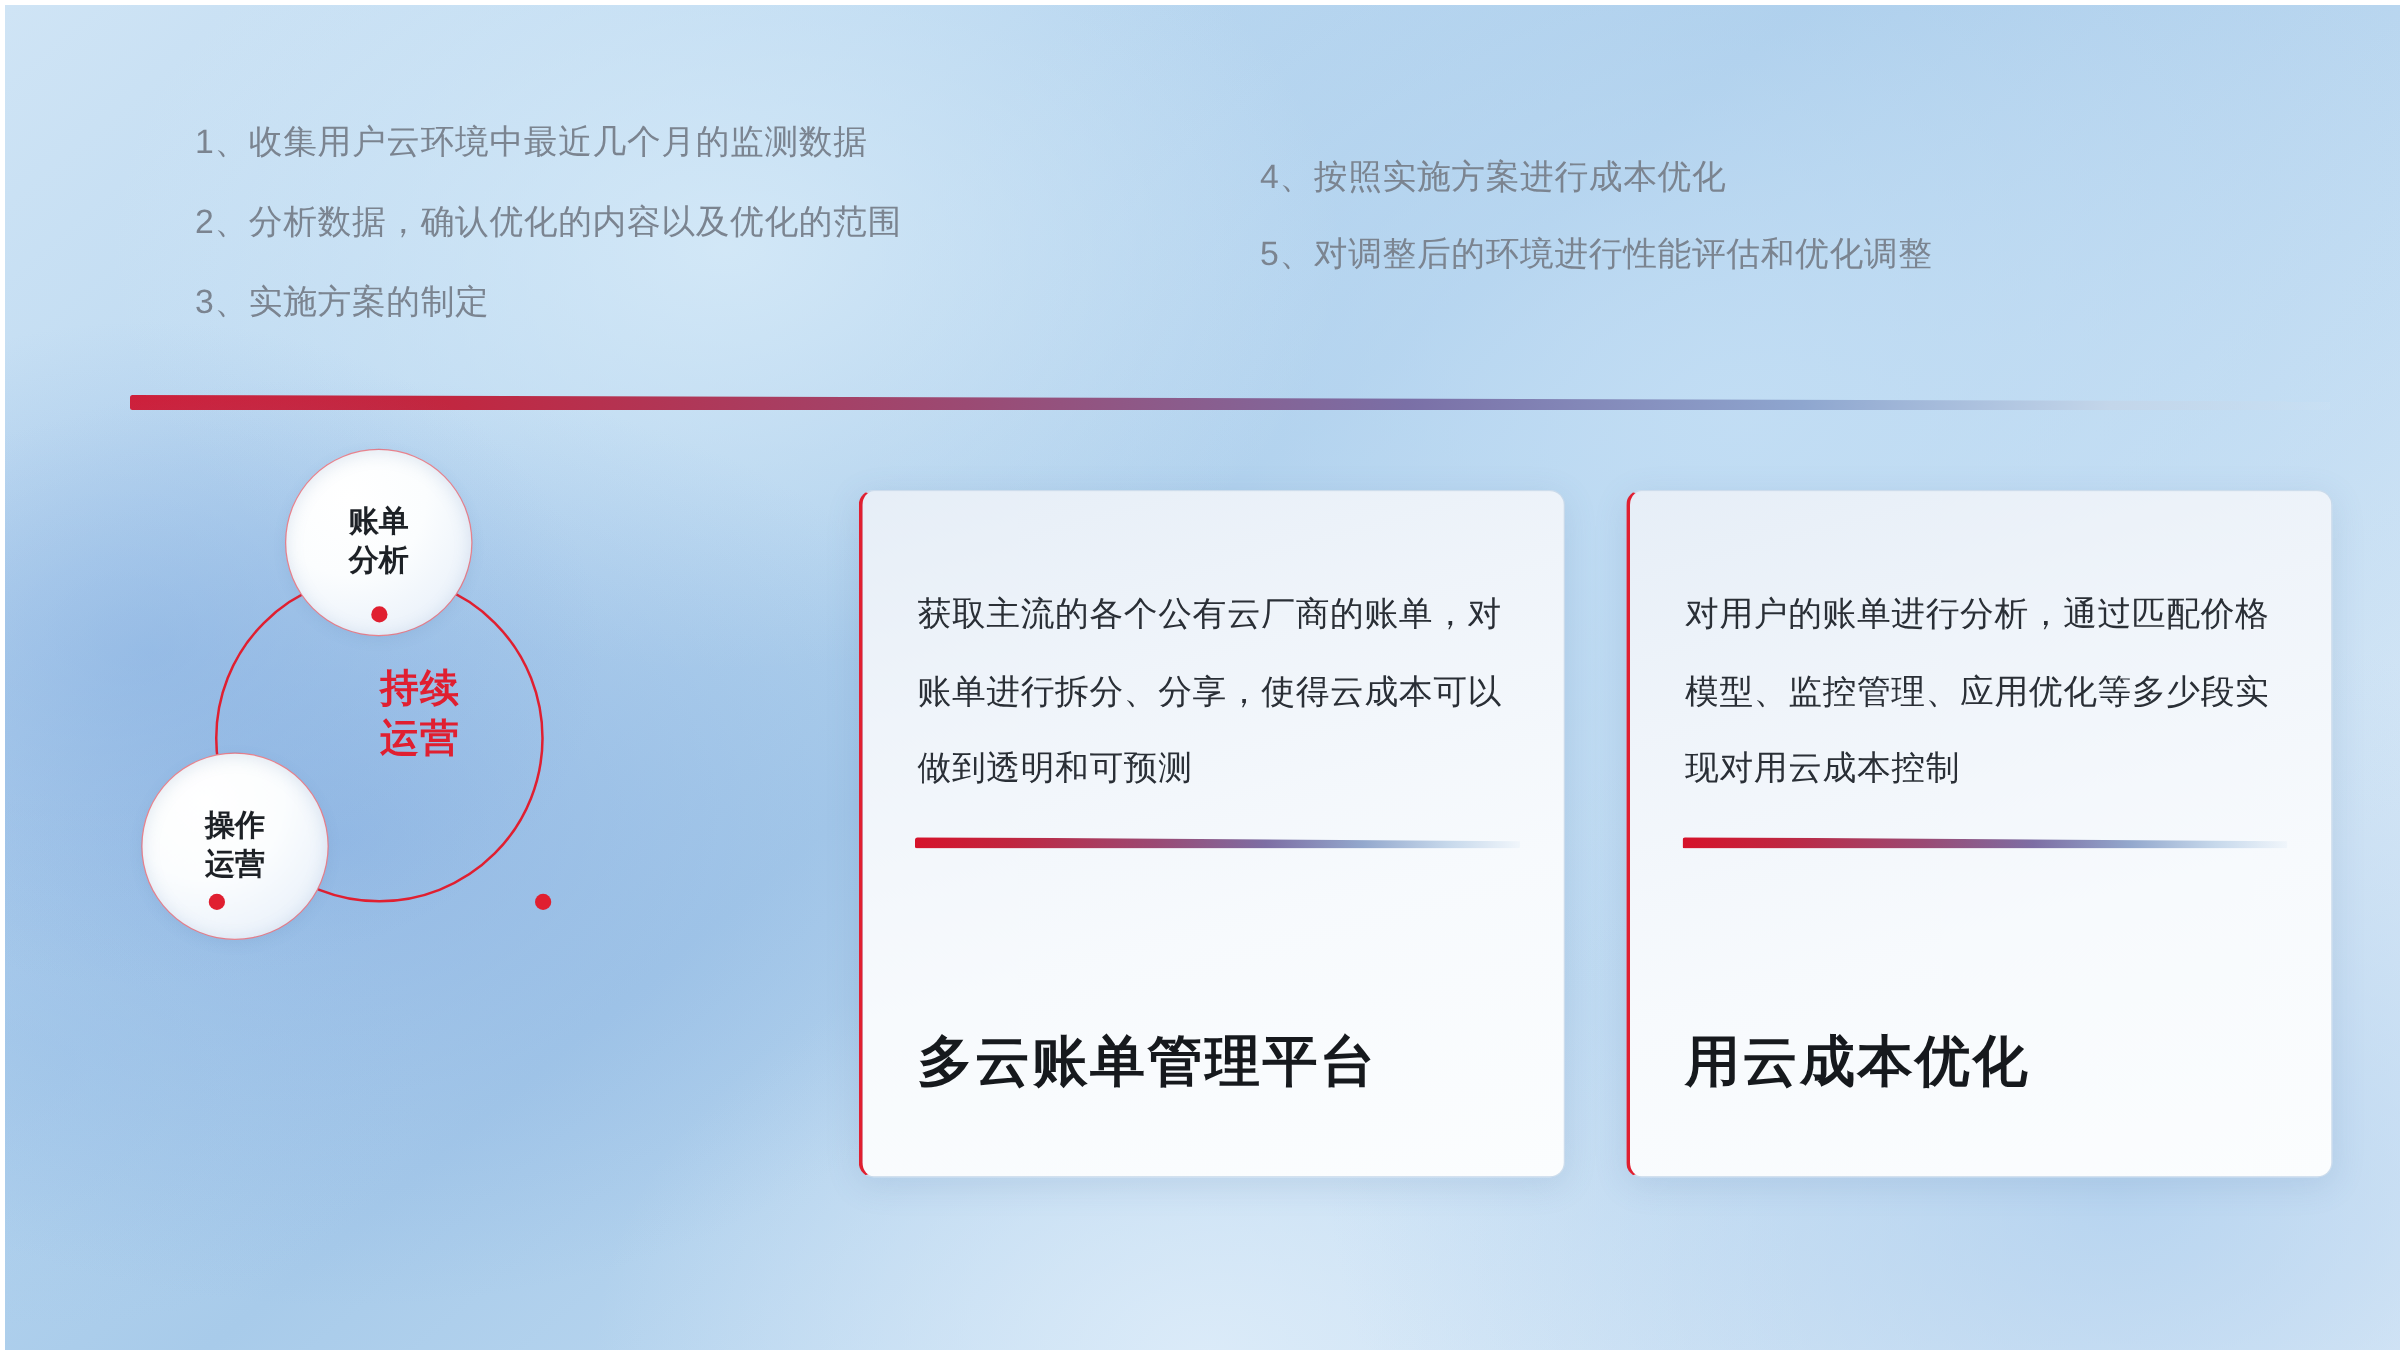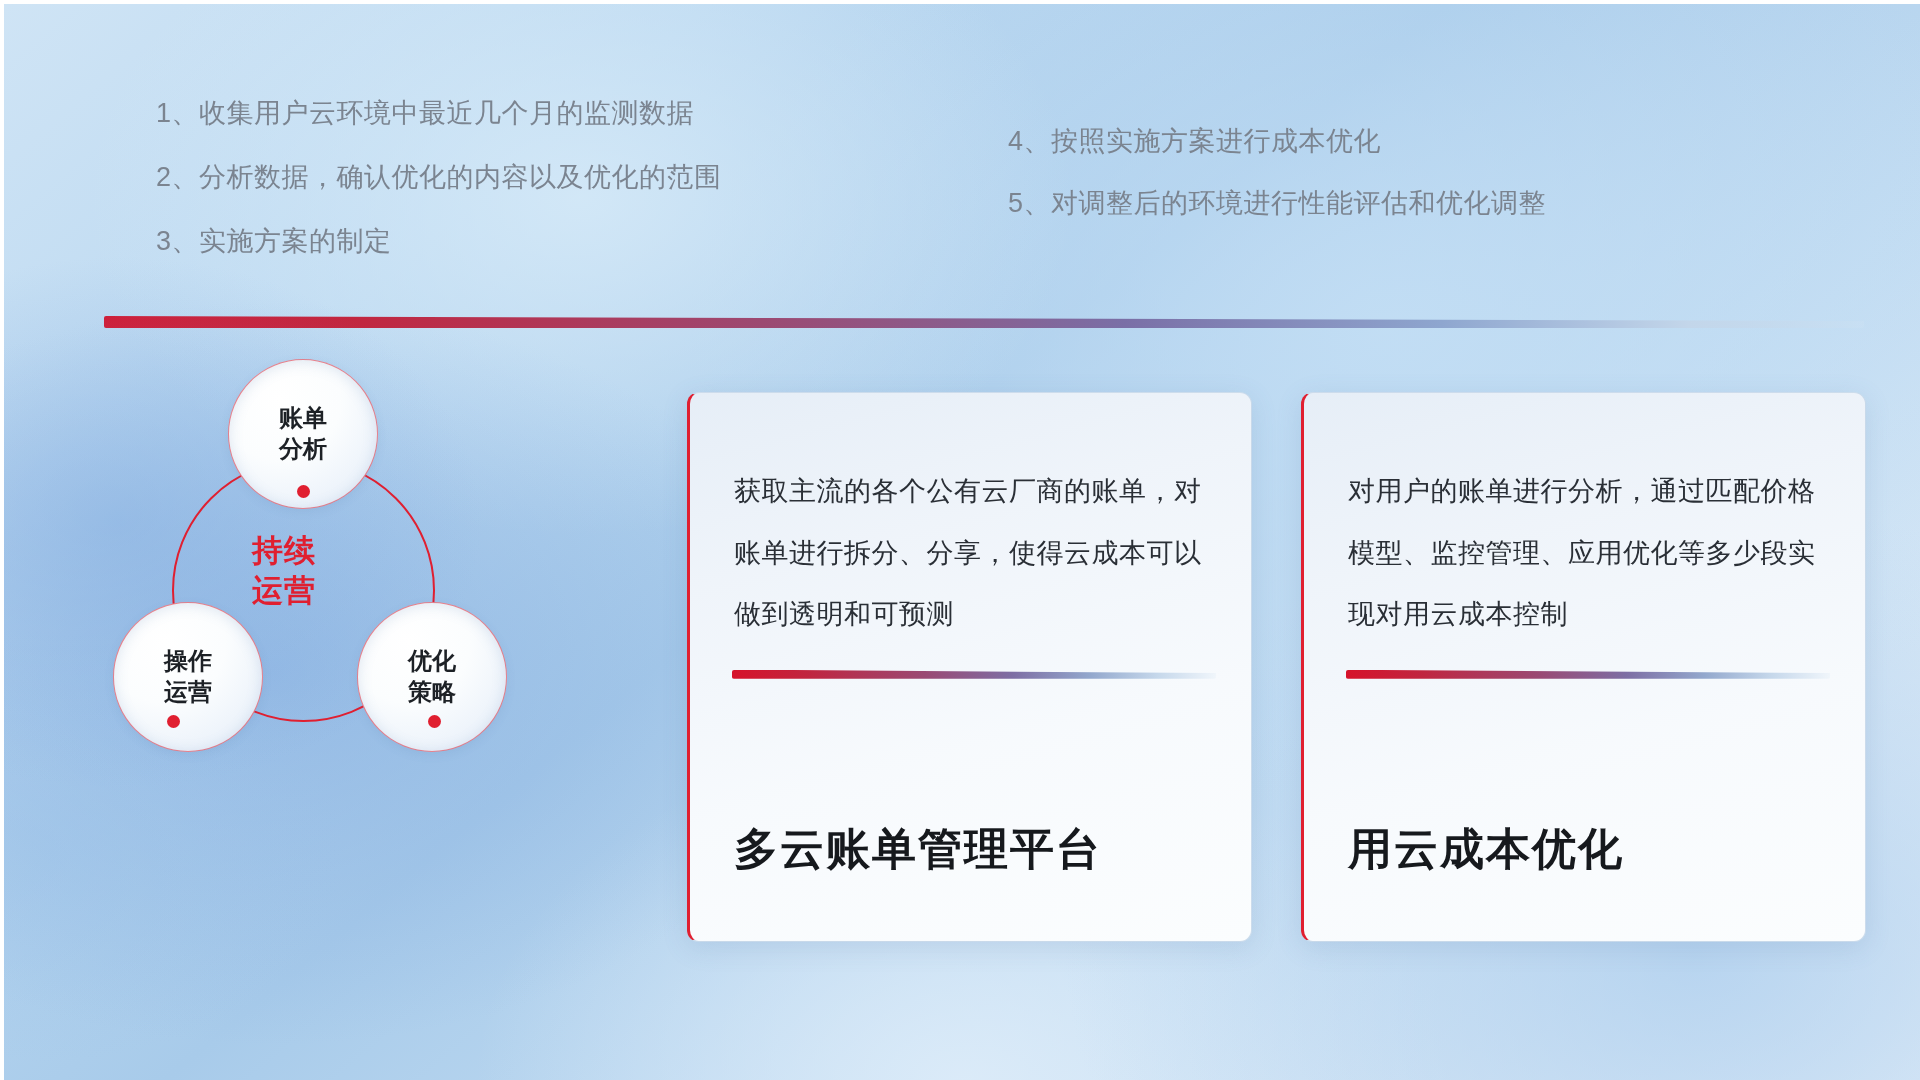--- a/index.html
+++ b/index.html
@@ -69,21 +69,21 @@
   .vdot{
     position:absolute; width:13px; height:13px; border-radius:50%;
     background:#e01f30; z-index:4;
   }
   #dot-top   { left:198px; top:126px; }
   #dot-left  { left:68px;  top:356px; }
   #dot-right { left:329px; top:356px; }
 
   #venn-center{
     position:absolute; left:151px; top:170px; width:120px; z-index:5;
-    text-align:left; color:#e01f30; font-size:31px; font-weight:700;
+    text-align:right; color:#e01f30; font-size:31px; font-weight:700;
     line-height:1.3; white-space:pre-line; letter-spacing:1px;
   }
 
   
   .card{
     position:absolute; top:388px; width:565px; height:550px;
     border-radius:12px;
     border:1px solid rgba(190,210,230,0.75);
     border-left:3px solid #e01f30;
     background:linear-gradient(165deg,#e6eef7 0%, #eff4fa 28%, #f7fafd 62%, #fbfdfe 100%);
@@ -130,24 +130,20 @@
     <div class="vcircle" id="ring"></div>
 
     <div class="vcircle bubble" id="bubble-top">
       <span class="bubble-label">账单
 分析</span>
     </div>
     <div class="vcircle bubble" id="bubble-left">
       <span class="bubble-label">操作
 运营</span>
     </div>
-    <div class="vcircle bubble" id="bubble-right">
-      <span class="bubble-label">优化
-策略</span>
-    </div>
 
     <div class="vdot" id="dot-top"></div>
     <div class="vdot" id="dot-left"></div>
     <div class="vdot" id="dot-right"></div>
 
     <div id="venn-center">持续
 运营</div>
   </div>
 
   <div class="card" id="card-1">

